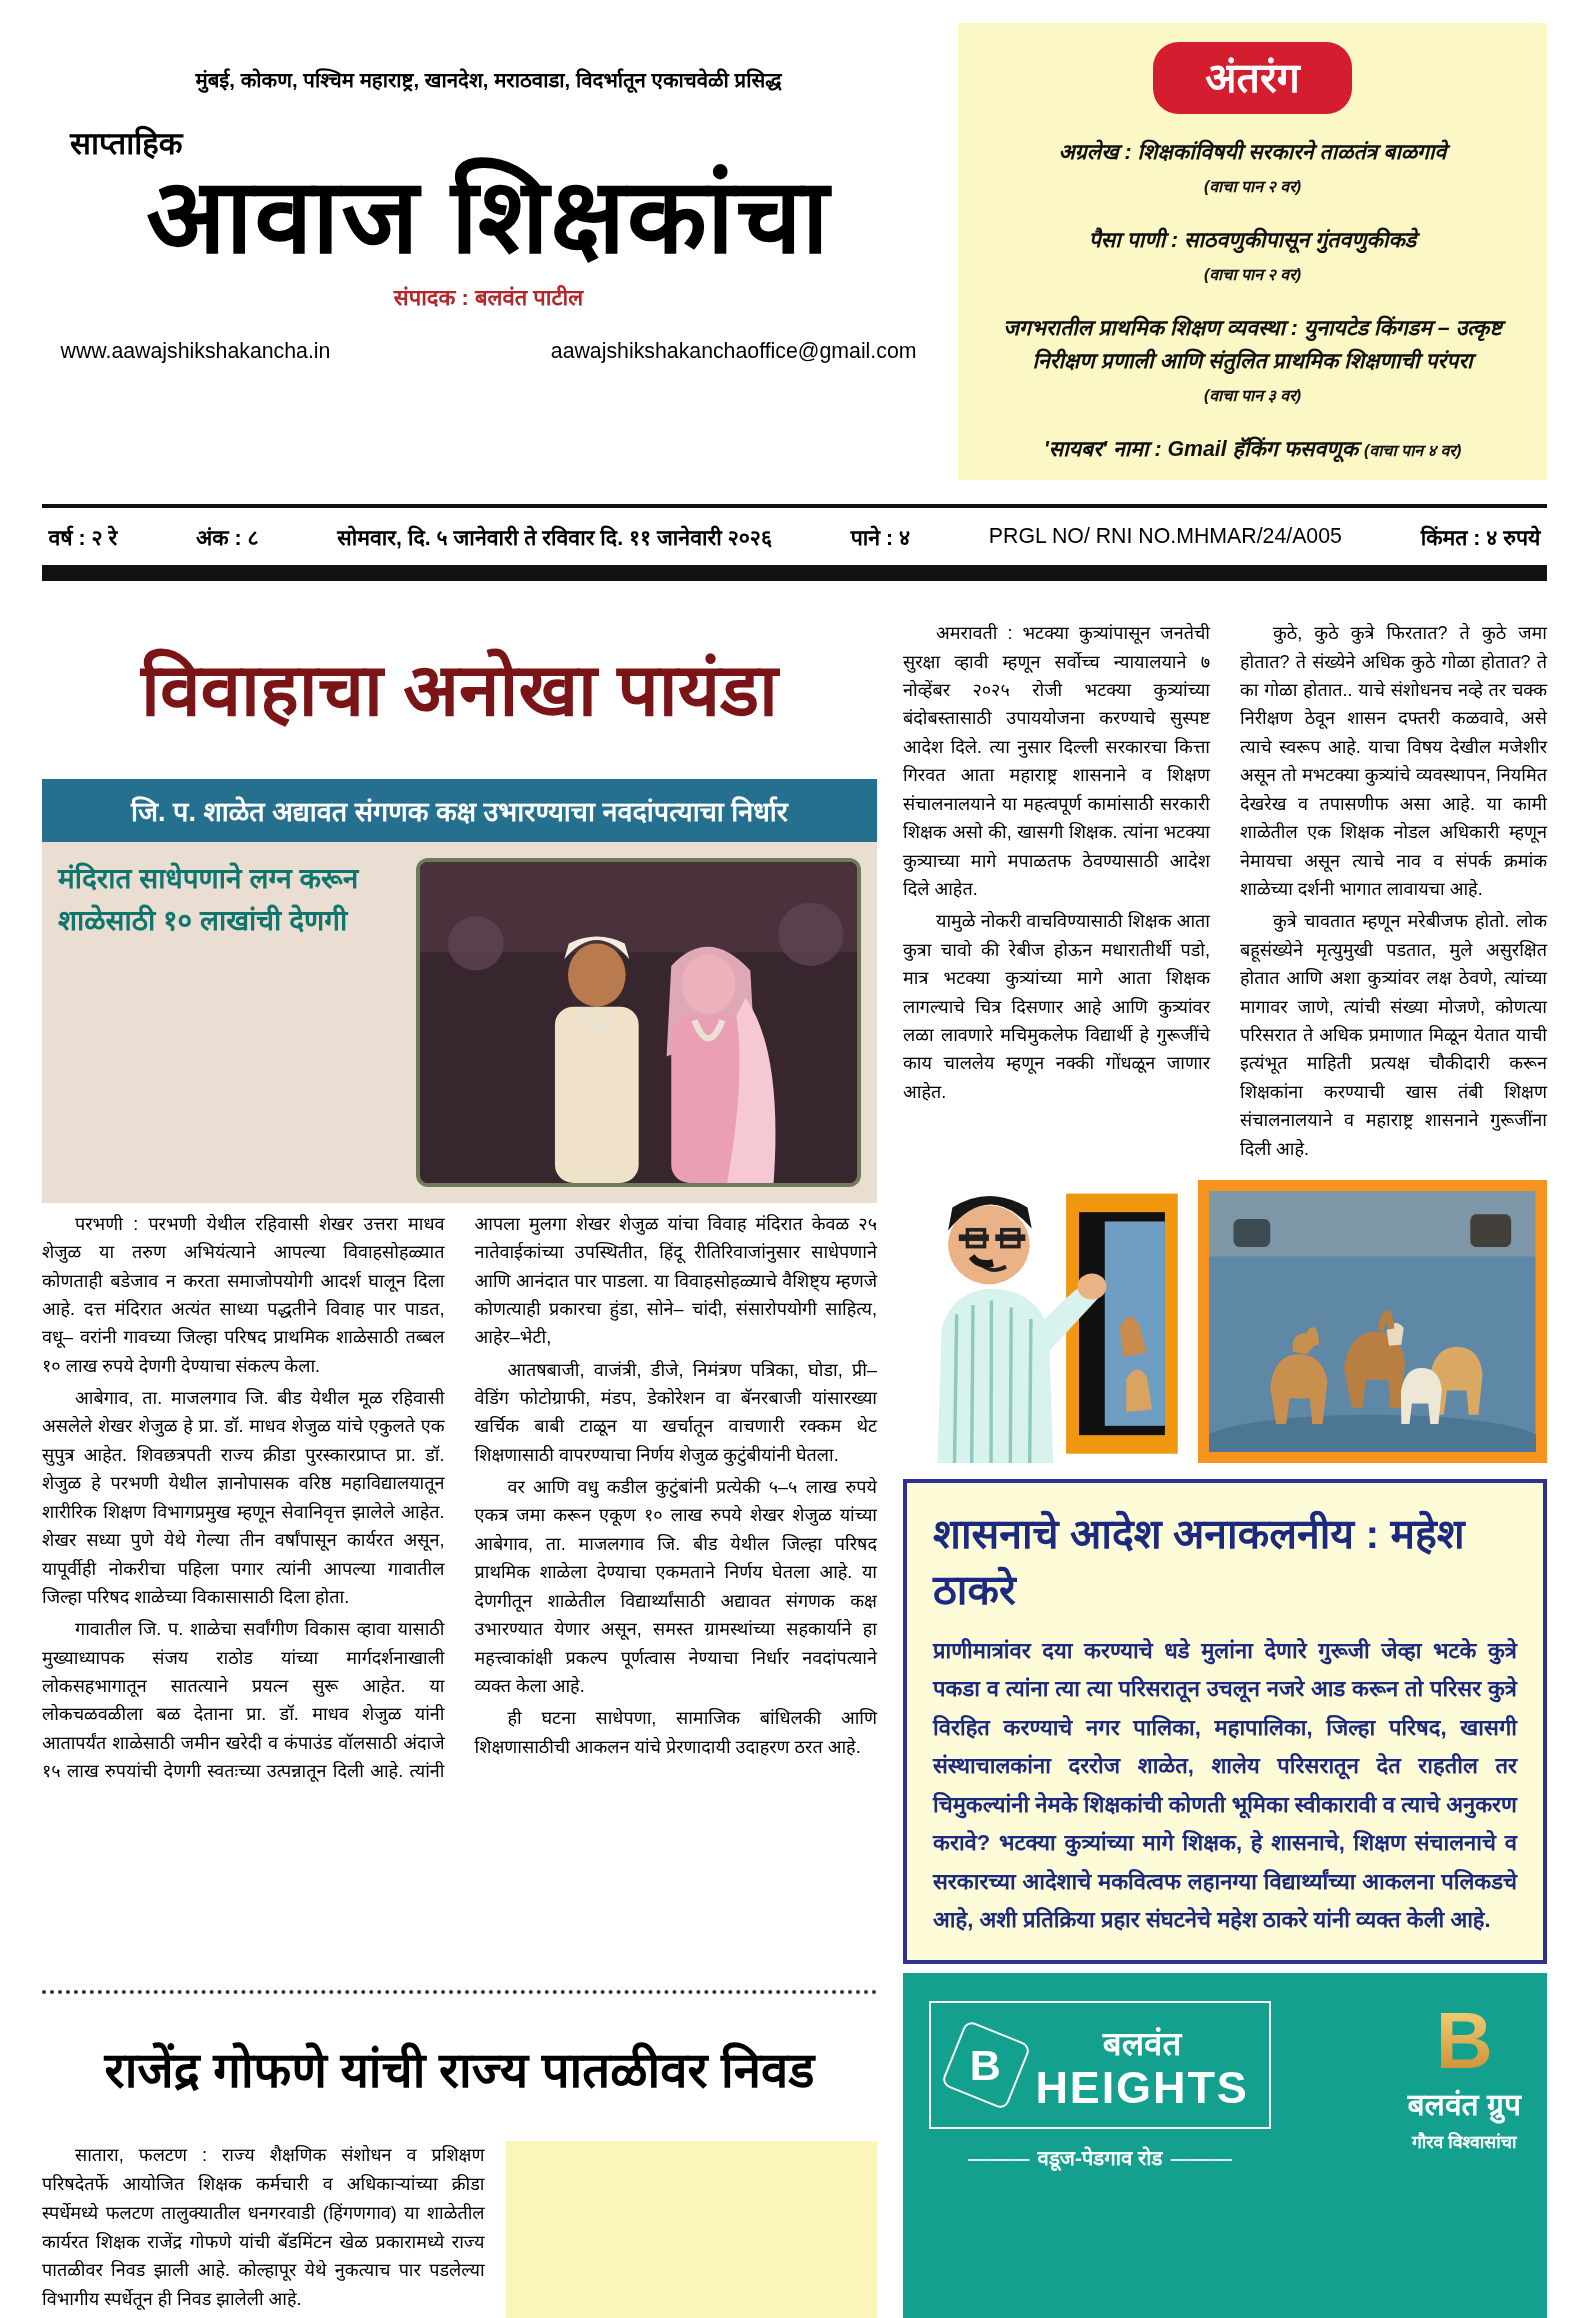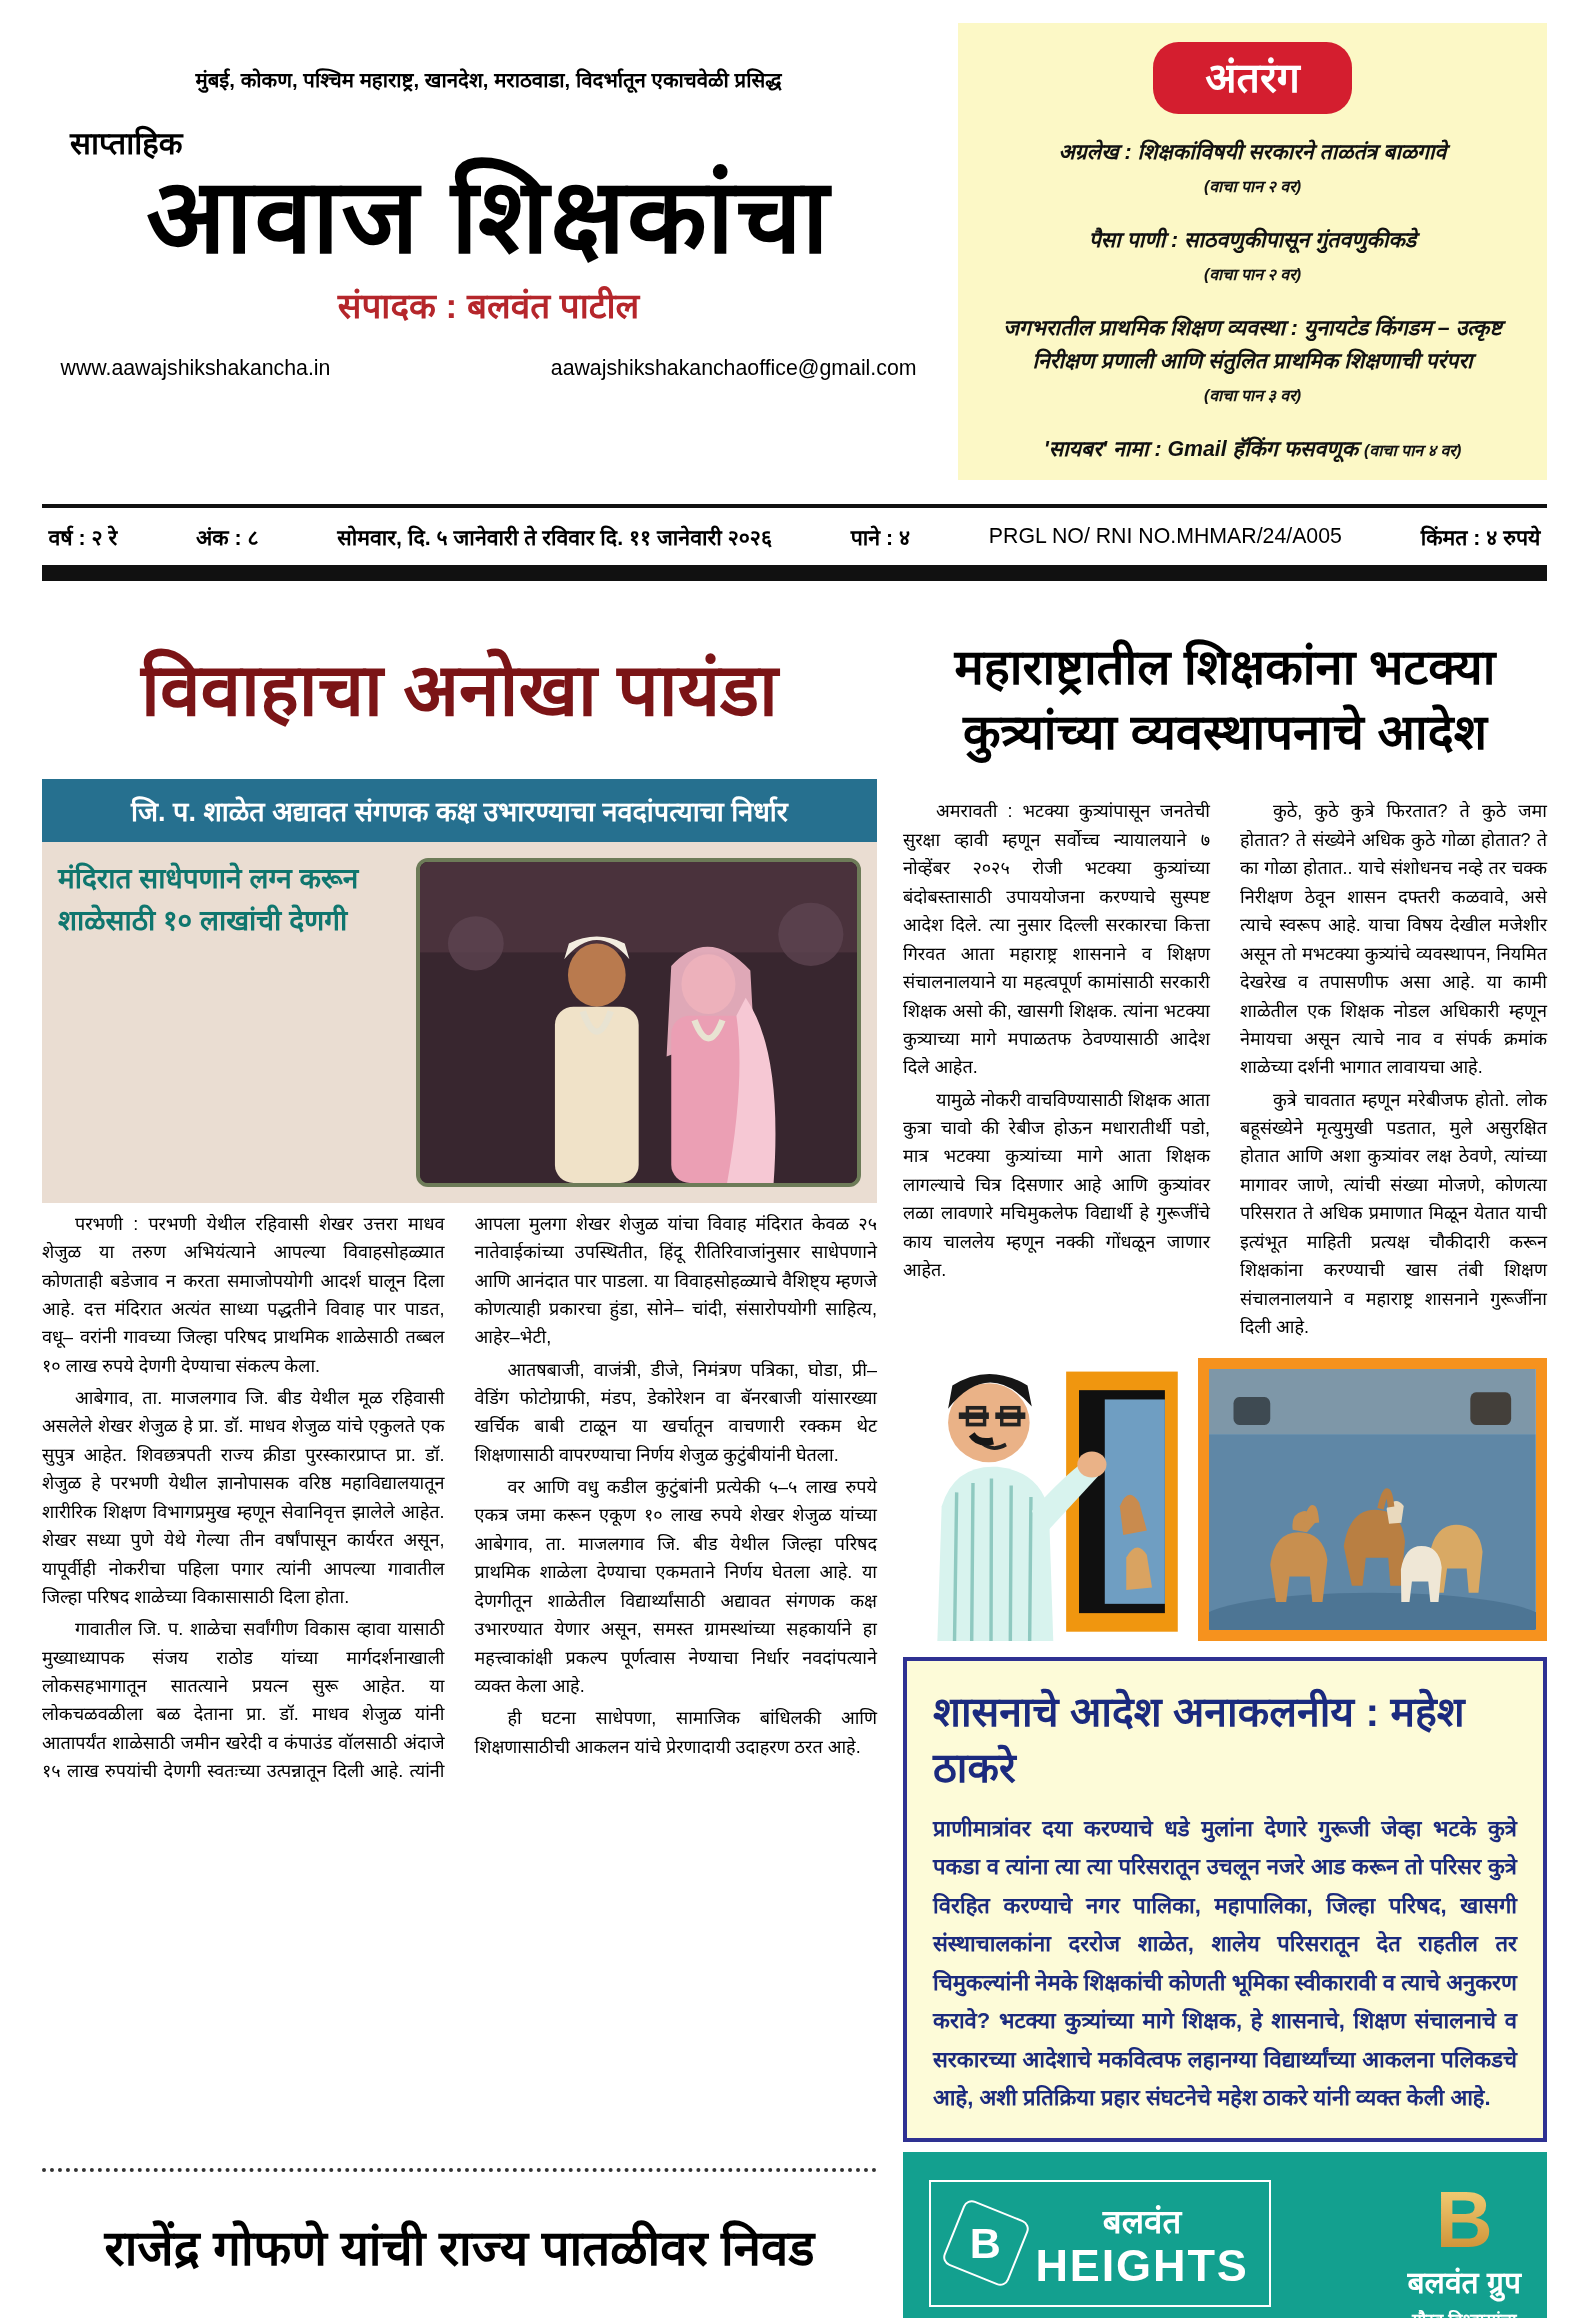--- a/index.html
+++ b/index.html
@@ -7,21 +7,21 @@
   body { font-family:"Liberation Sans","DejaVu Sans",sans-serif; }
   .page { width:1589px; min-height:2465px; margin:0 auto; background:#ffffff;
           padding:23px 42px 32px; position:relative; }
 
   
   header { display:flex; gap:23px; align-items:stretch; }
   .masthead { flex:1; text-align:center; }
   .tagline { font-size:20.4px; font-weight:bold; margin-top:42px; }
   .weekly  { font-size:31px; font-weight:bold; text-align:left; margin:28px 0 0 28px; }
   .np-title { font-size:104px; font-weight:900; line-height:1.02; letter-spacing:1.9px; color:#000; }
-  .editor  { color:#b5262b; font-size:35px; font-weight:bold; margin-top:12px; }
+  .editor  { color:#b5262b; font-size:22px; font-weight:bold; margin-top:12px; }
   .urls { display:flex; justify-content:space-between; font-size:21.3px; margin-top:28px; padding:0 18.5px; color:#000; }
   .urls a { color:#000; text-decoration:none; }
 
   .antarang { width:589px; background:#fcf8c6; padding:18.5px 23px 14px; }
   .antarang-badge { width:199px; margin:0 auto; background:#d41e2f; color:#fff; font-size:41px;
                     font-weight:900; text-align:center; border-radius:25.5px; padding:6.5px 0 10.2px; }
   .antarang-item { font-size:21.3px; font-weight:bold; text-align:center; margin-top:22px; line-height:1.55; color:#111;font-style:italic; }
   .antarang-note { font-size:16px; font-weight:bold; white-space:nowrap; }
 
   
@@ -167,21 +167,20 @@
           <p>परभणी : परभणी येथील रहिवासी शेखर उत्तरा माधव शेजुळ या तरुण अभियंत्याने आपल्या विवाहसोहळ्यात कोणताही बडेजाव न करता समाजोपयोगी आदर्श घालून दिला आहे. दत्त मंदिरात अत्यंत साध्या पद्धतीने विवाह पार पाडत, वधू– वरांनी गावच्या जिल्हा परिषद प्राथमिक शाळेसाठी तब्बल १० लाख रुपये देणगी देण्याचा संकल्प केला.</p>
           <p>आबेगाव, ता. माजलगाव जि. बीड येथील मूळ रहिवासी असलेले शेखर शेजुळ हे प्रा. डॉ. माधव शेजुळ यांचे एकुलते एक सुपुत्र आहेत. शिवछत्रपती राज्य क्रीडा पुरस्कारप्राप्त प्रा. डॉ. शेजुळ हे परभणी येथील ज्ञानोपासक वरिष्ठ महाविद्यालयातून शारीरिक शिक्षण विभागप्रमुख म्हणून सेवानिवृत्त झालेले आहेत. शेखर सध्या पुणे येथे गेल्या तीन वर्षांपासून कार्यरत असून, यापूर्वीही नोकरीचा पहिला पगार त्यांनी आपल्या गावातील जिल्हा परिषद शाळेच्या विकासासाठी दिला होता.</p>
           <p>गावातील जि. प. शाळेचा सर्वांगीण विकास व्हावा यासाठी मुख्याध्यापक संजय राठोड यांच्या मार्गदर्शनाखाली लोकसहभागातून सातत्याने प्रयत्न सुरू आहेत. या लोकचळवळीला बळ देताना प्रा. डॉ. माधव शेजुळ यांनी आतापर्यंत शाळेसाठी जमीन खरेदी व कंपाउंड वॉलसाठी अंदाजे १५ लाख रुपयांची देणगी स्वतःच्या उत्पन्नातून दिली आहे. त्यांनी आपला मुलगा शेखर शेजुळ यांचा विवाह मंदिरात केवळ २५ नातेवाईकांच्या उपस्थितीत, हिंदू रीतिरिवाजांनुसार साधेपणाने आणि आनंदात पार पाडला. या विवाहसोहळ्याचे वैशिष्ट्य म्हणजे कोणत्याही प्रकारचा हुंडा, सोने– चांदी, संसारोपयोगी साहित्य, आहेर–भेटी,</p>
           <p>आतषबाजी, वाजंत्री, डीजे, निमंत्रण पत्रिका, घोडा, प्री–वेडिंग फोटोग्राफी, मंडप, डेकोरेशन वा बॅनरबाजी यांसारख्या खर्चिक बाबी टाळून या खर्चातून वाचणारी रक्कम थेट शिक्षणासाठी वापरण्याचा निर्णय शेजुळ कुटुंबीयांनी घेतला.</p>
           <p>वर आणि वधु कडील कुटुंबांनी प्रत्येकी ५–५ लाख रुपये एकत्र जमा करून एकूण १० लाख रुपये शेखर शेजुळ यांच्या आबेगाव, ता. माजलगाव जि. बीड येथील जिल्हा परिषद प्राथमिक शाळेला देण्याचा एकमताने निर्णय घेतला आहे. या देणगीतून शाळेतील विद्यार्थ्यांसाठी अद्यावत संगणक कक्ष उभारण्यात येणार असून, समस्त ग्रामस्थांच्या सहकार्याने हा महत्त्वाकांक्षी प्रकल्प पूर्णत्वास नेण्याचा निर्धार नवदांपत्याने व्यक्त केला आहे.</p>
           <p>ही घटना साधेपणा, सामाजिक बांधिलकी आणि शिक्षणासाठीची आकलन यांचे प्रेरणादायी उदाहरण ठरत आहे.</p>
         </div>
       </section>
 
       <section class="art-dogs">
-        <h1 class="headline">महाराष्ट्रातील शिक्षकांना भटक्या कुत्र्यांच्या व्यवस्थापनाचे आदेश</h1>
         <div class="body-cols">
           <p>अमरावती : भटक्या कुत्र्यांपासून जनतेची सुरक्षा व्हावी म्हणून सर्वोच्च न्यायालयाने ७ नोव्हेंबर २०२५ रोजी भटक्या कुत्र्यांच्या बंदोबस्तासाठी उपाययोजना करण्याचे सुस्पष्ट आदेश दिले. त्या नुसार दिल्ली सरकारचा कित्ता गिरवत आता महाराष्ट्र शासनाने व शिक्षण संचालनालयाने या महत्वपूर्ण कामांसाठी सरकारी शिक्षक असो की, खासगी शिक्षक. त्यांना भटक्या कुत्र्याच्या मागे मपाळतफ ठेवण्यासाठी आदेश दिले आहेत.</p>
           <p>यामुळे नोकरी वाचविण्यासाठी शिक्षक आता कुत्रा चावो की रेबीज होऊन मधारातीर्थी पडो, मात्र भटक्या कुत्र्यांच्या मागे आता शिक्षक लागल्याचे चित्र दिसणार आहे आणि कुत्र्यांवर लळा लावणारे मचिमुकलेफ विद्यार्थी हे गुरूजींचे काय चाललेय म्हणून नक्की गोंधळून जाणार आहेत.</p>
           <p>कुठे, कुठे कुत्रे फिरतात? ते कुठे जमा होतात? ते संख्येने अधिक कुठे गोळा होतात? ते का गोळा होतात.. याचे संशोधनच नव्हे तर चक्क निरीक्षण ठेवून शासन दफ्तरी कळवावे, असे त्याचे स्वरूप आहे. याचा विषय देखील मजेशीर असून तो मभटक्या कुत्र्यांचे व्यवस्थापन, नियमित देखरेख व तपासणीफ असा आहे. या कामी शाळेतील एक शिक्षक नोडल अधिकारी म्हणून नेमायचा असून त्याचे नाव व संपर्क क्रमांक शाळेच्या दर्शनी भागात लावायचा आहे.</p>
           <p>कुत्रे चावतात म्हणून मरेबीजफ होतो. लोक बहूसंख्येने मृत्युमुखी पडतात, मुले असुरक्षित होतात आणि अशा कुत्र्यांवर लक्ष ठेवणे, त्यांच्या मागावर जाणे, त्यांची संख्या मोजणे, कोणत्या परिसरात ते अधिक प्रमाणात मिळून येतात याची इत्यंभूत माहिती प्रत्यक्ष चौकीदारी करून शिक्षकांना करण्याची खास तंबी शिक्षण संचालनालयाने व महाराष्ट्र शासनाने गुरूजींना दिली आहे.</p>
         </div>
         <div class="media-row">
           <div class="cartoon">
             <svg viewBox="0 0 660 620" preserveAspectRatio="none">
               <rect width="660" height="620" fill="#ffffff"></rect>

